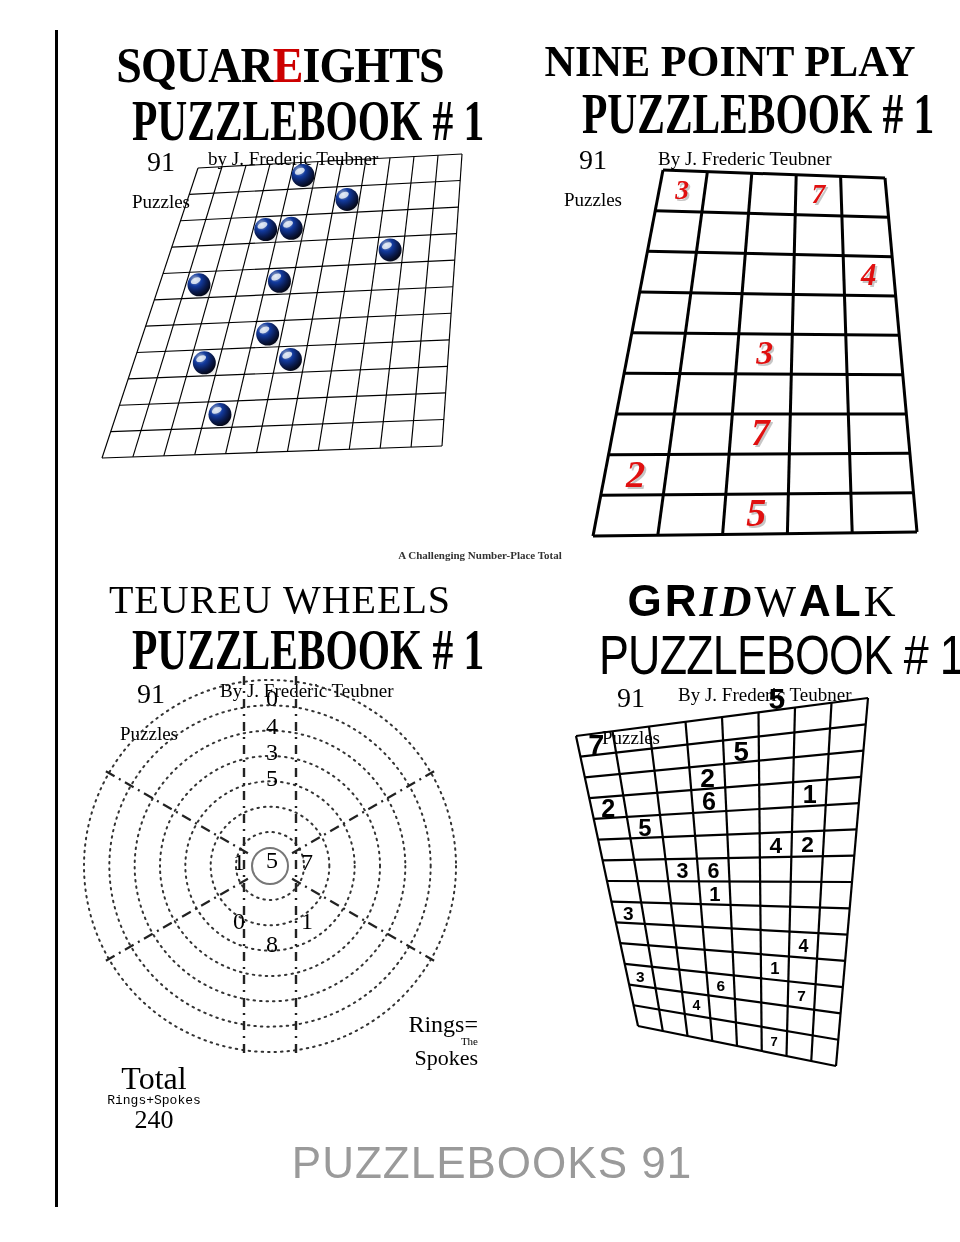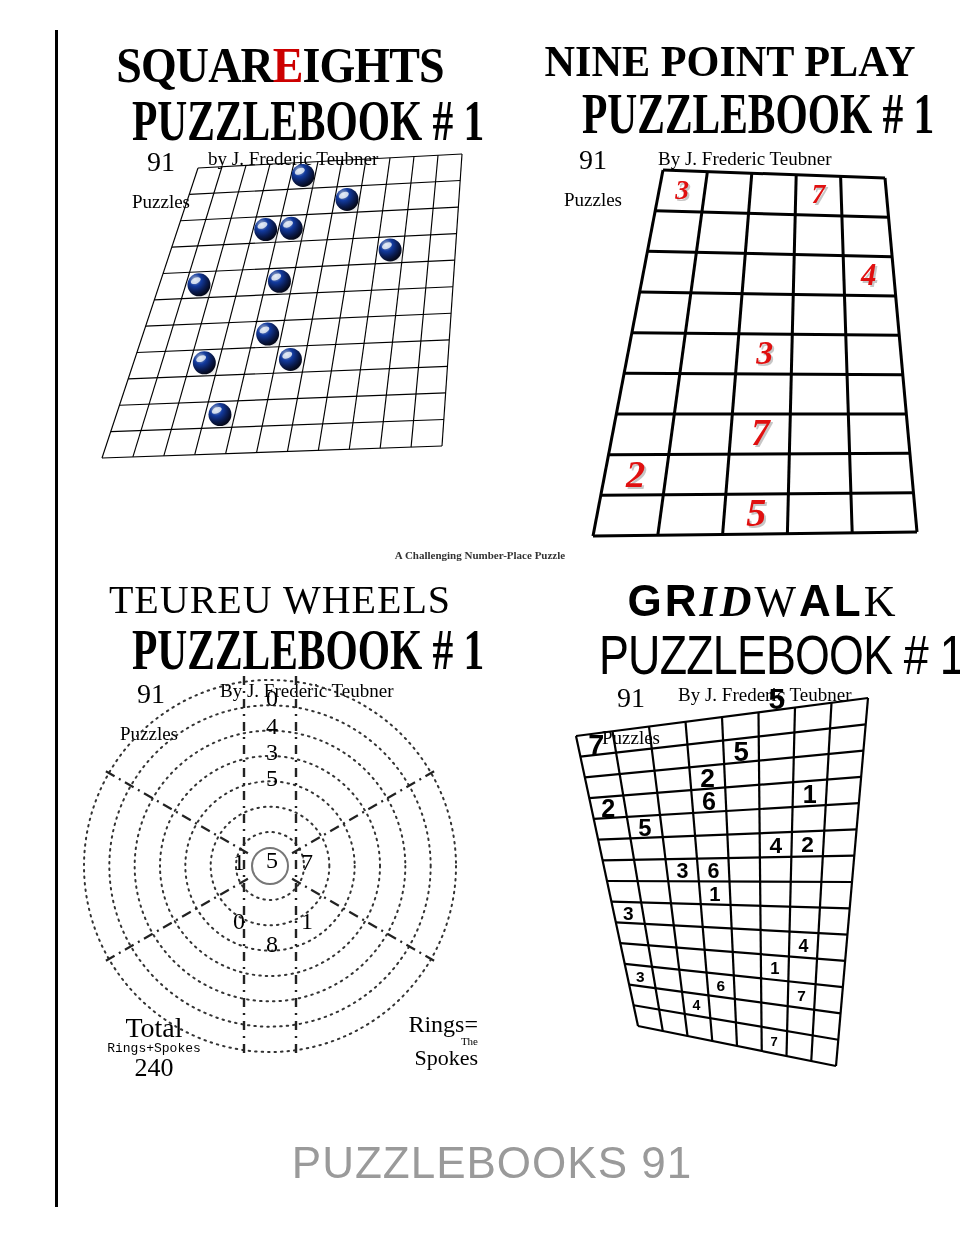--- a/index.html
+++ b/index.html
@@ -232,21 +232,21 @@
           <text x="177.38333333333333" y="283.28" text-anchor="middle" font-family="&quot;Liberation Serif&quot;, serif" font-weight="700" font-style="italic" font-size="36.888888888888886" fill="#999" opacity="0.55">7</text>
           <text x="175.38333333333333" y="281.28" text-anchor="middle" font-family="&quot;Liberation Serif&quot;, serif" font-weight="700" font-style="italic" font-size="36.888888888888886" fill="#e01010">7</text>
           <text x="52.69888888888889" y="324.61333333333334" text-anchor="middle" font-family="&quot;Liberation Serif&quot;, serif" font-weight="700" font-style="italic" font-size="38.44444444444444" fill="#999" opacity="0.55">2</text>
           <text x="50.69888888888889" y="322.61333333333334" text-anchor="middle" font-family="&quot;Liberation Serif&quot;, serif" font-weight="700" font-style="italic" font-size="38.44444444444444" fill="#e01010">2</text>
           <text x="173.16111111111113" y="364.3999999999999" text-anchor="middle" font-family="&quot;Liberation Serif&quot;, serif" font-weight="700" font-style="italic" font-size="40" fill="#999" opacity="0.55">5</text>
           <text x="171.16111111111113" y="362.3999999999999" text-anchor="middle" font-family="&quot;Liberation Serif&quot;, serif" font-weight="700" font-style="italic" font-size="40" fill="#e01010">5</text>
         </g>
     </svg>
   </div>
 
-  <div class="caption-mid" style="top:549px;left:0;">A Challenging Number-Place Puzzle</div>
+  <div class="caption-mid" style="top:549px;left:0;">A Challenging Number-Place Total</div>
 
   <div class="panel" style="left:80px;top:576px;width:400px;height:520px;">
 
     <div class="tw-title" style="text-align:center;">TEUREU WHEELS</div>
 
     <div class="pbook" style="text-align:center;margin-top:2px;">PUZZLEBOOK # 1</div>
 
     <div class="byline" style="position:absolute;left:140px;top:104px;">By J. Frederic Teubner</div>
 
     <div class="count-num" style="position:absolute;left:36px;top:106px;width:70px;">91</div>
@@ -277,21 +277,21 @@
     <div class="wlabel wl-big" style="left:177px;top:190px;width:30px;">5</div>
 
     <div class="wlabel wl-big" style="left:144px;top:274px;width:30px;">1</div>
     <div class="wlabel wl-big" style="left:177px;top:272px;width:30px;">5</div>
     <div class="wlabel wl-big" style="left:212px;top:274px;width:30px;">7</div>
     <div class="wlabel wl-big" style="left:144px;top:333px;width:30px;">0</div>
     <div class="wlabel wl-big" style="left:212px;top:333px;width:30px;">1</div>
     <div class="wlabel wl-big" style="left:177px;top:356px;width:30px;">8</div>
 
     <div style="position:absolute;left:14px;top:438px;width:120px;text-align:center;font-family:'Liberation Serif',serif;">
-      <div class="wl-big" style="position:static;font-size:28px;line-height:1;">Total</div>
+      <div class="wl-big" style="position:static;font-size:32px;line-height:1;margin-top:48px;">Total</div>
       <div class="wl-small" style="position:static;font-size:13px;line-height:1;font-family:Liberation Mono, monospace;">Rings+Spokes</div>
       <div class="wl-big" style="position:static;font-size:26px;line-height:1;">240</div>
     </div>
 
     <div style="position:absolute;left:288px;top:436px;width:110px;text-align:right;font-family:'Liberation Serif',serif;">
       <div style="font-size:24px;line-height:1;">Rings=</div>
       <div style="font-size:11px;line-height:1;">The</div>
       <div style="font-size:22px;line-height:1;">Spokes</div>
     </div>
   </div>

